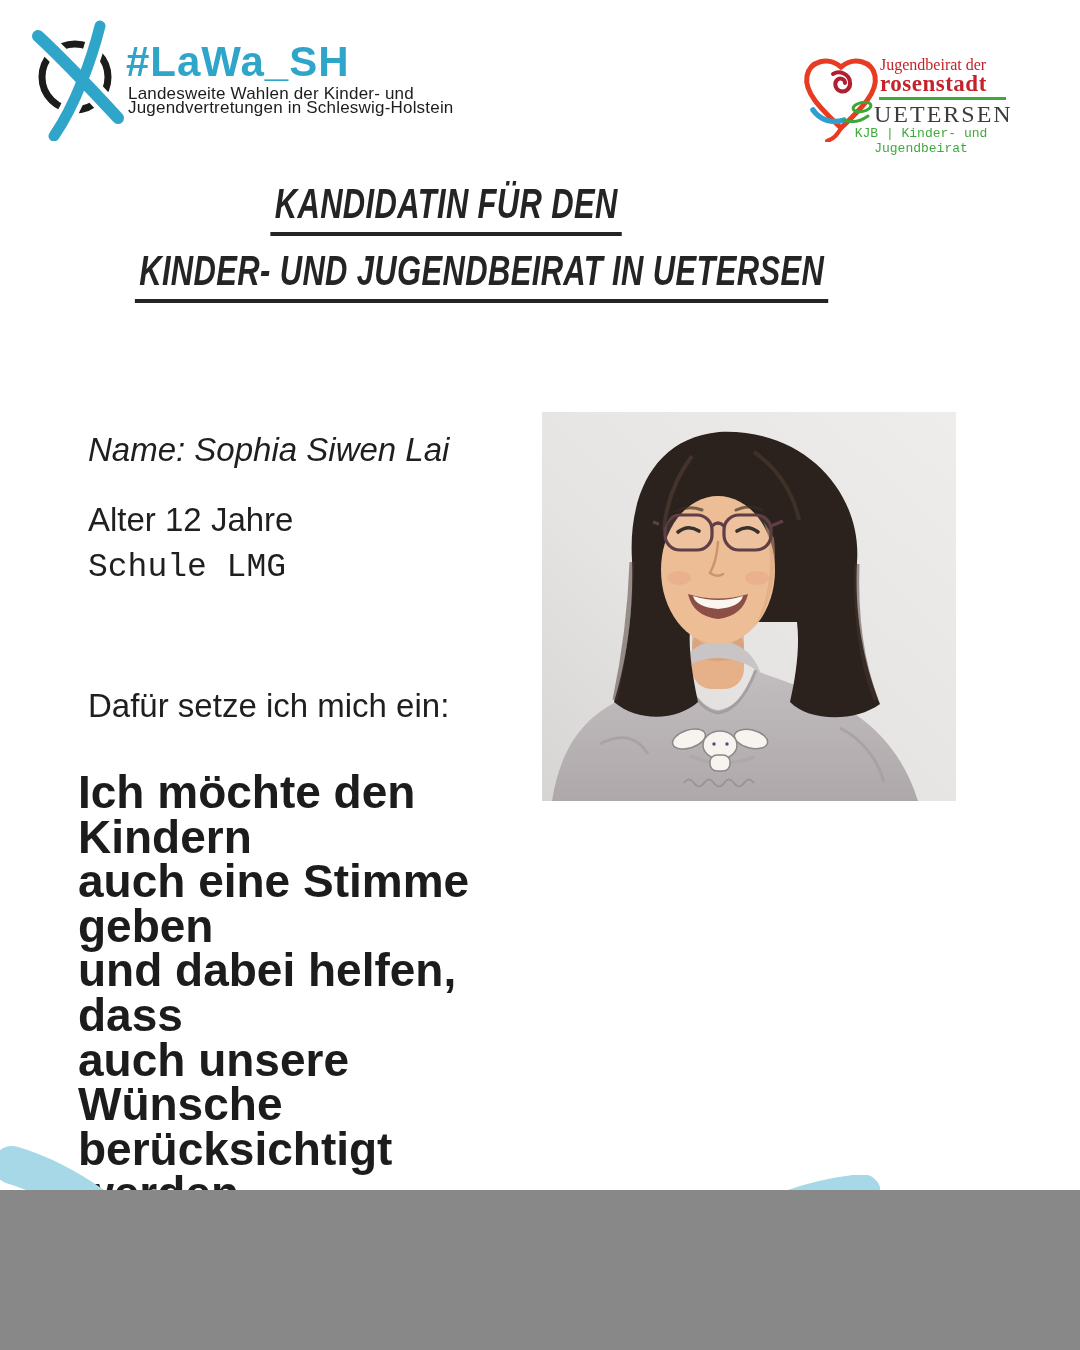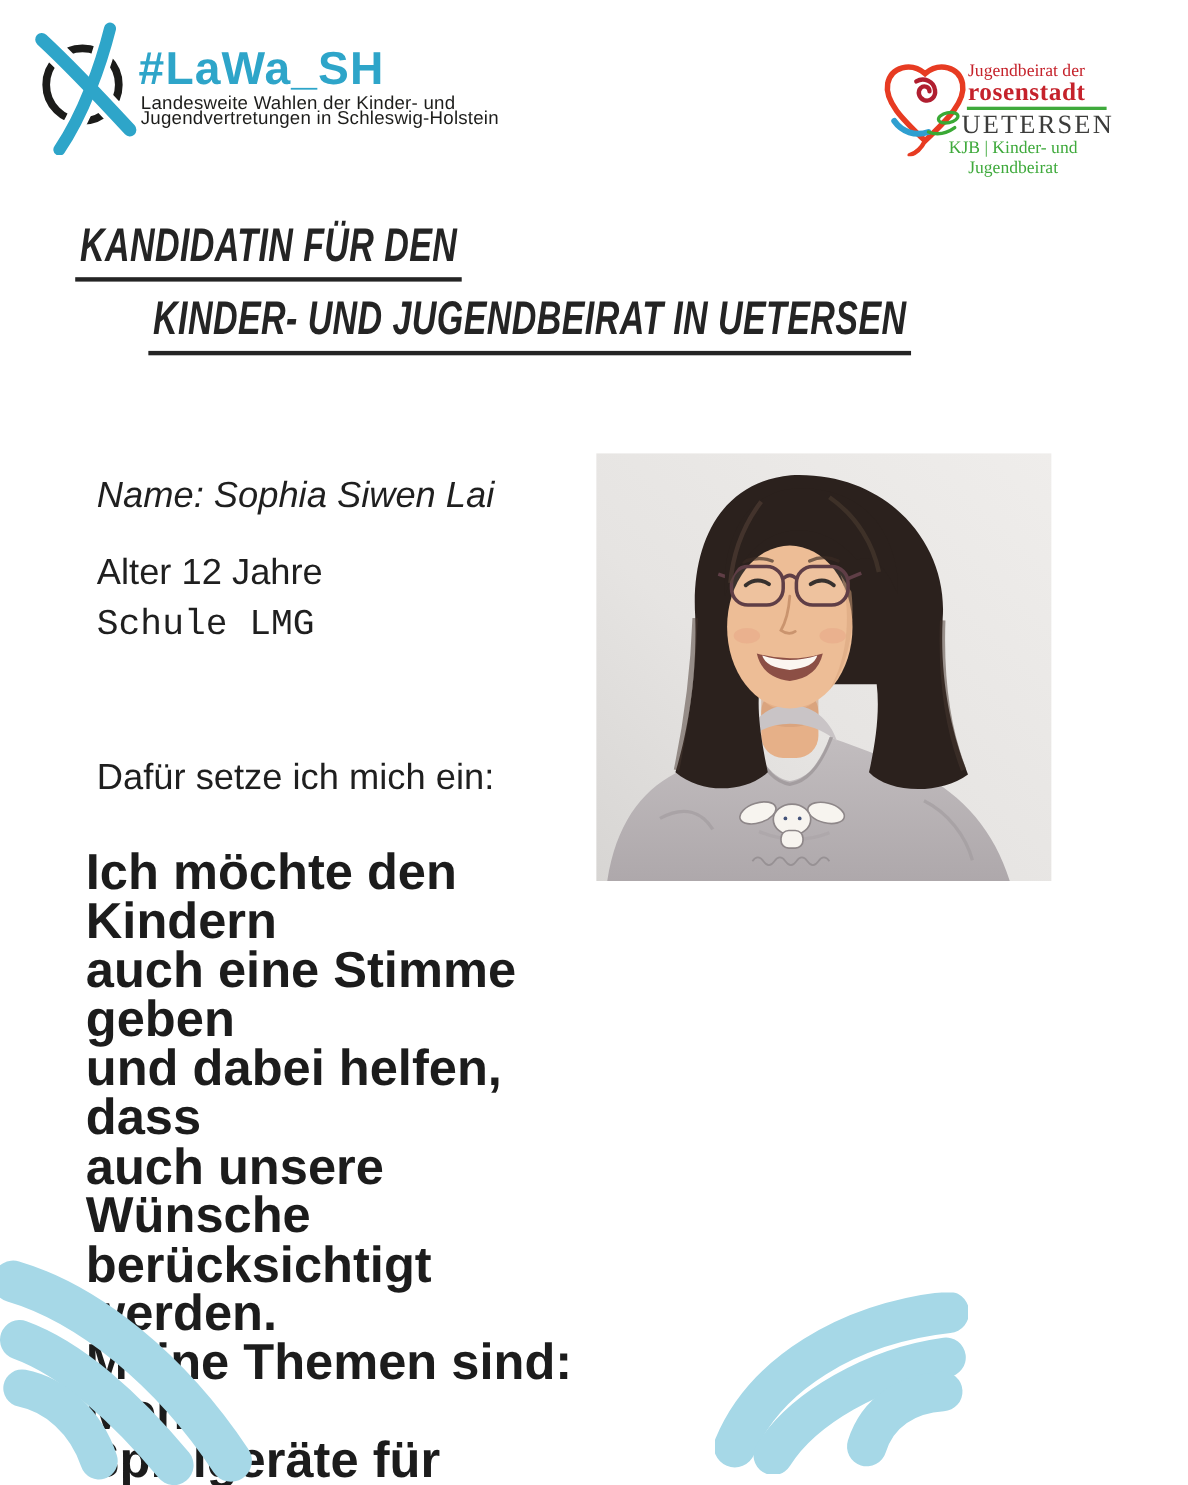--- a/index.html
+++ b/index.html
@@ -1,17 +1,17 @@
 <!DOCTYPE html>
 <html><head>
 <meta charset="utf-8">
 <style>
   html,body { margin:0; padding:0; background:#888; }
   .page {
-    position:relative; width:1080px; height:1350px; margin:0 auto;
+    position:relative; width:1080px; height:1190px; margin:0 auto;
     background:#ffffff; overflow:hidden;
     font-family:"Liberation Sans", sans-serif; color:#1f1f1f;
   }
   .abs { position:absolute; }
 
   
   .lawash-name {
     left:126px; top:38px; font-size:42px; font-weight:bold;
     color:#2ea5c9; letter-spacing:1px; white-space:nowrap;
   }
@@ -31,25 +31,25 @@
     color:#c5222b; letter-spacing:.5px;
   }
   .kjb-rule { left:879px; top:97px; width:127px; height:3px; background:#3faa3c; }
   .kjb-line3 {
     left:874px; top:101px; width:138px; text-align:center;
     font-family:"Liberation Serif", serif; font-size:24px; color:#3c3c3b;
     letter-spacing:2px;
   }
   .kjb-line4 {
     left:830px; top:126px; width:182px; text-align:center;
-    font-family:Liberation Serif, serif; font-size:16px; color:#3faa3c;
-  }
-
-  
-  .title { left:0; top:200px; width:892px; text-align:left; color:#242424; }
+    font-family:Liberation Mono, monospace; font-size:13px; color:#3faa3c;
+  }
+
+  
+  .title { left:0; top:180px; width:892px; text-align:center; color:#242424; }
   .title-line { font-size:43px; font-weight:bold; font-style:italic; line-height:47px; }
   .title-line > span {
     display:inline-block; transform:scaleX(0.72); transform-origin:50% 50%;
     border-bottom:4px solid #242424; padding:0 6px 5px; white-space:nowrap;
     letter-spacing:.5px;
   }
   .title-line.second { margin-top:11px; }
 
   
   .name-line  { left:88px; top:431px; font-size:33px; font-style:italic; }

